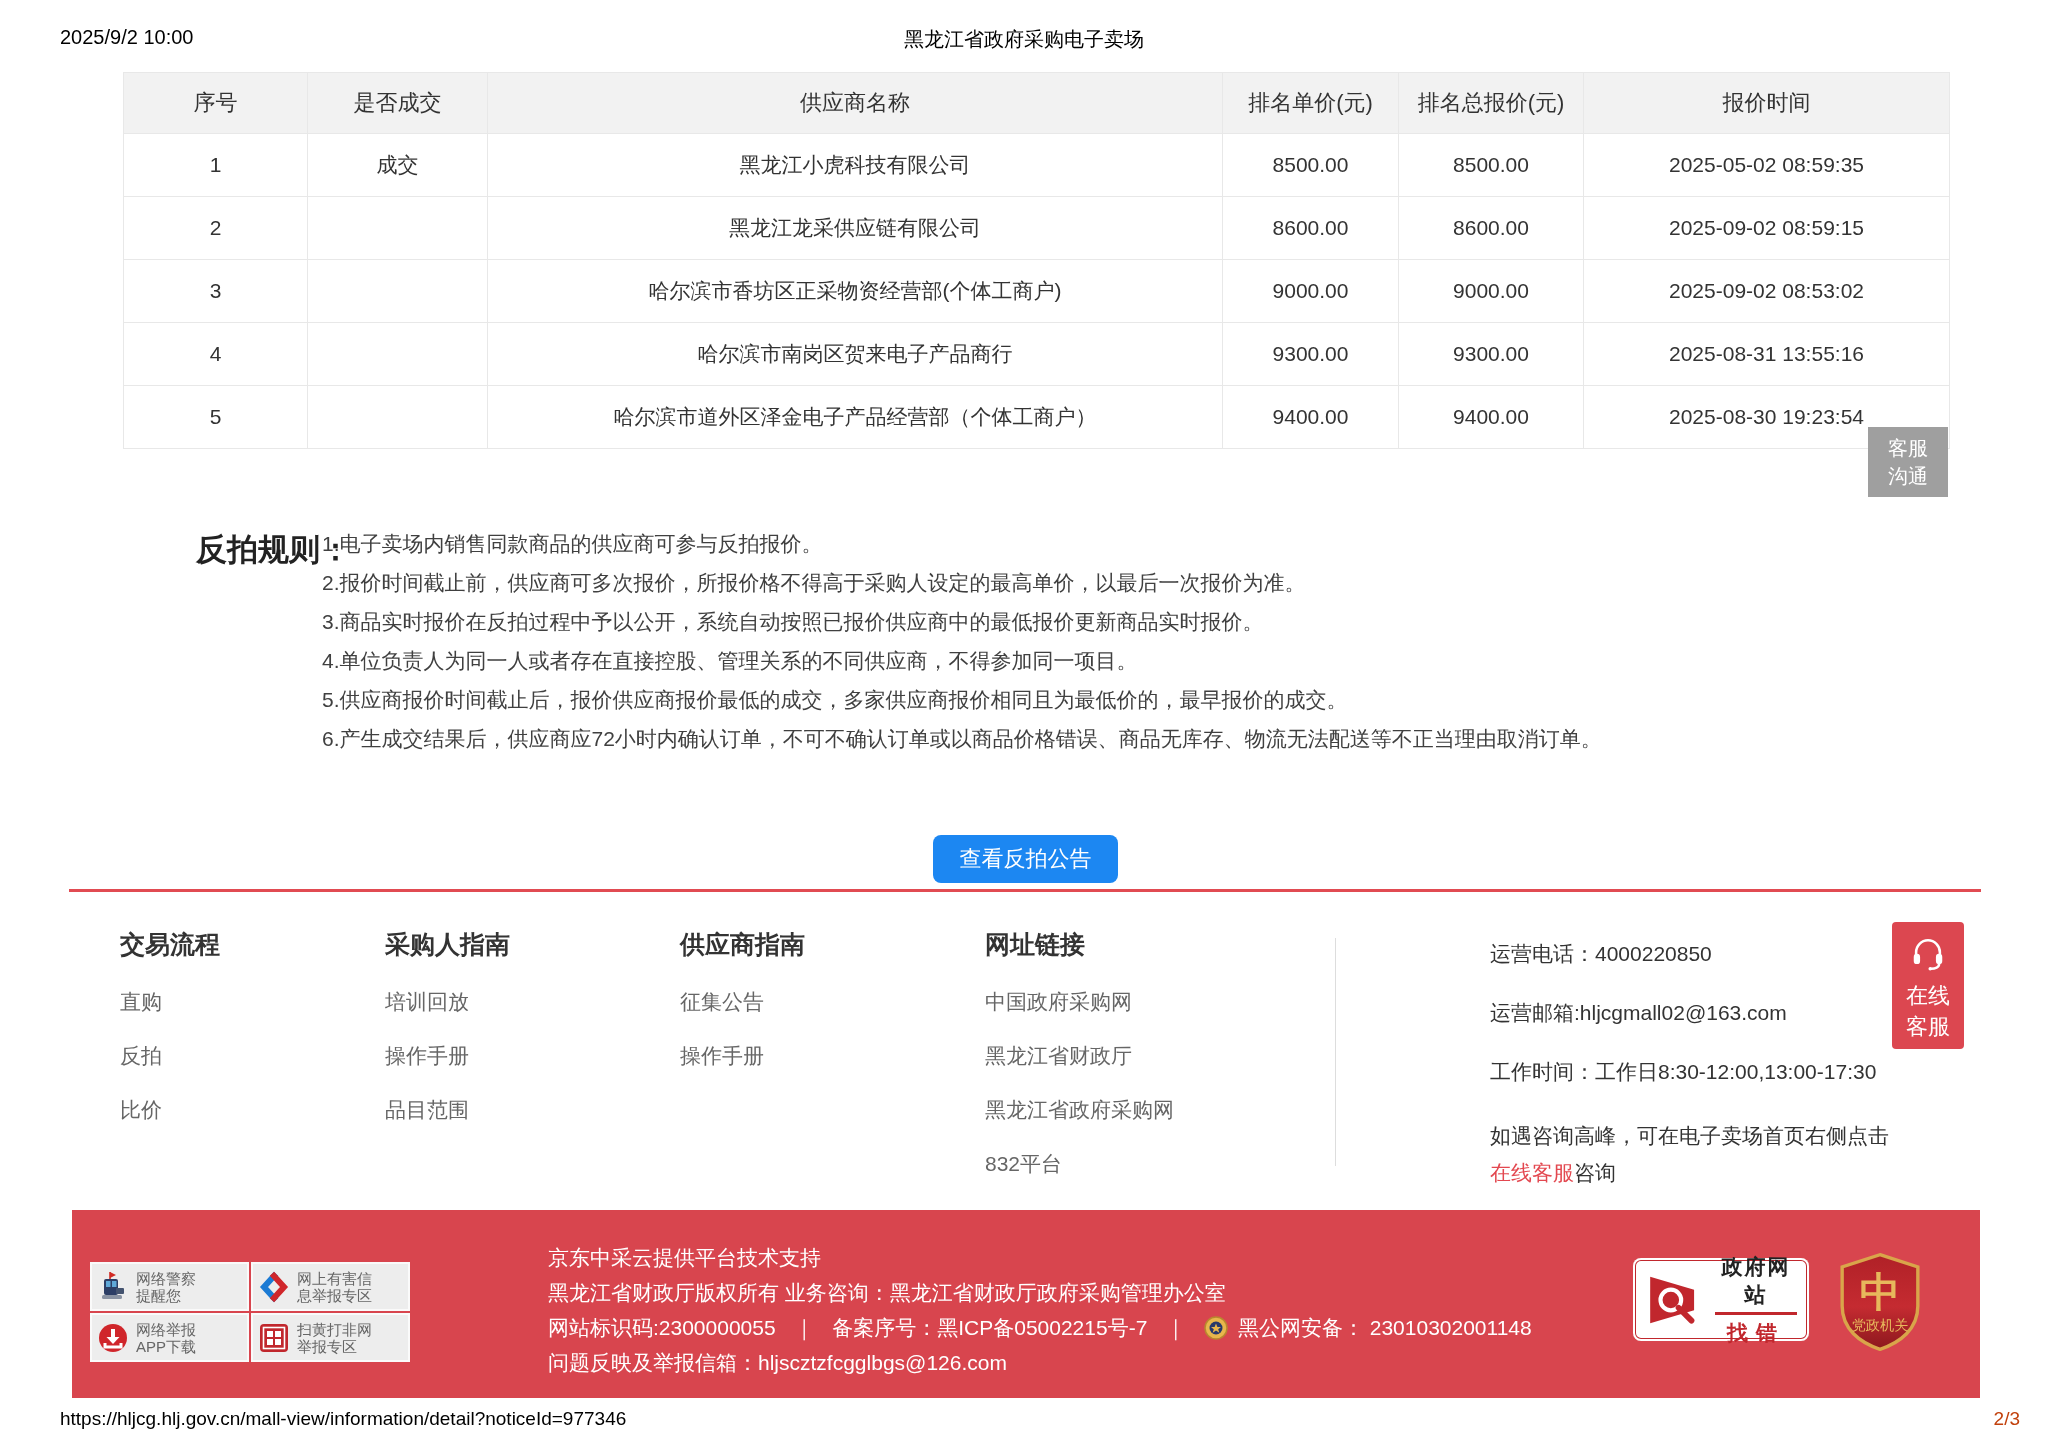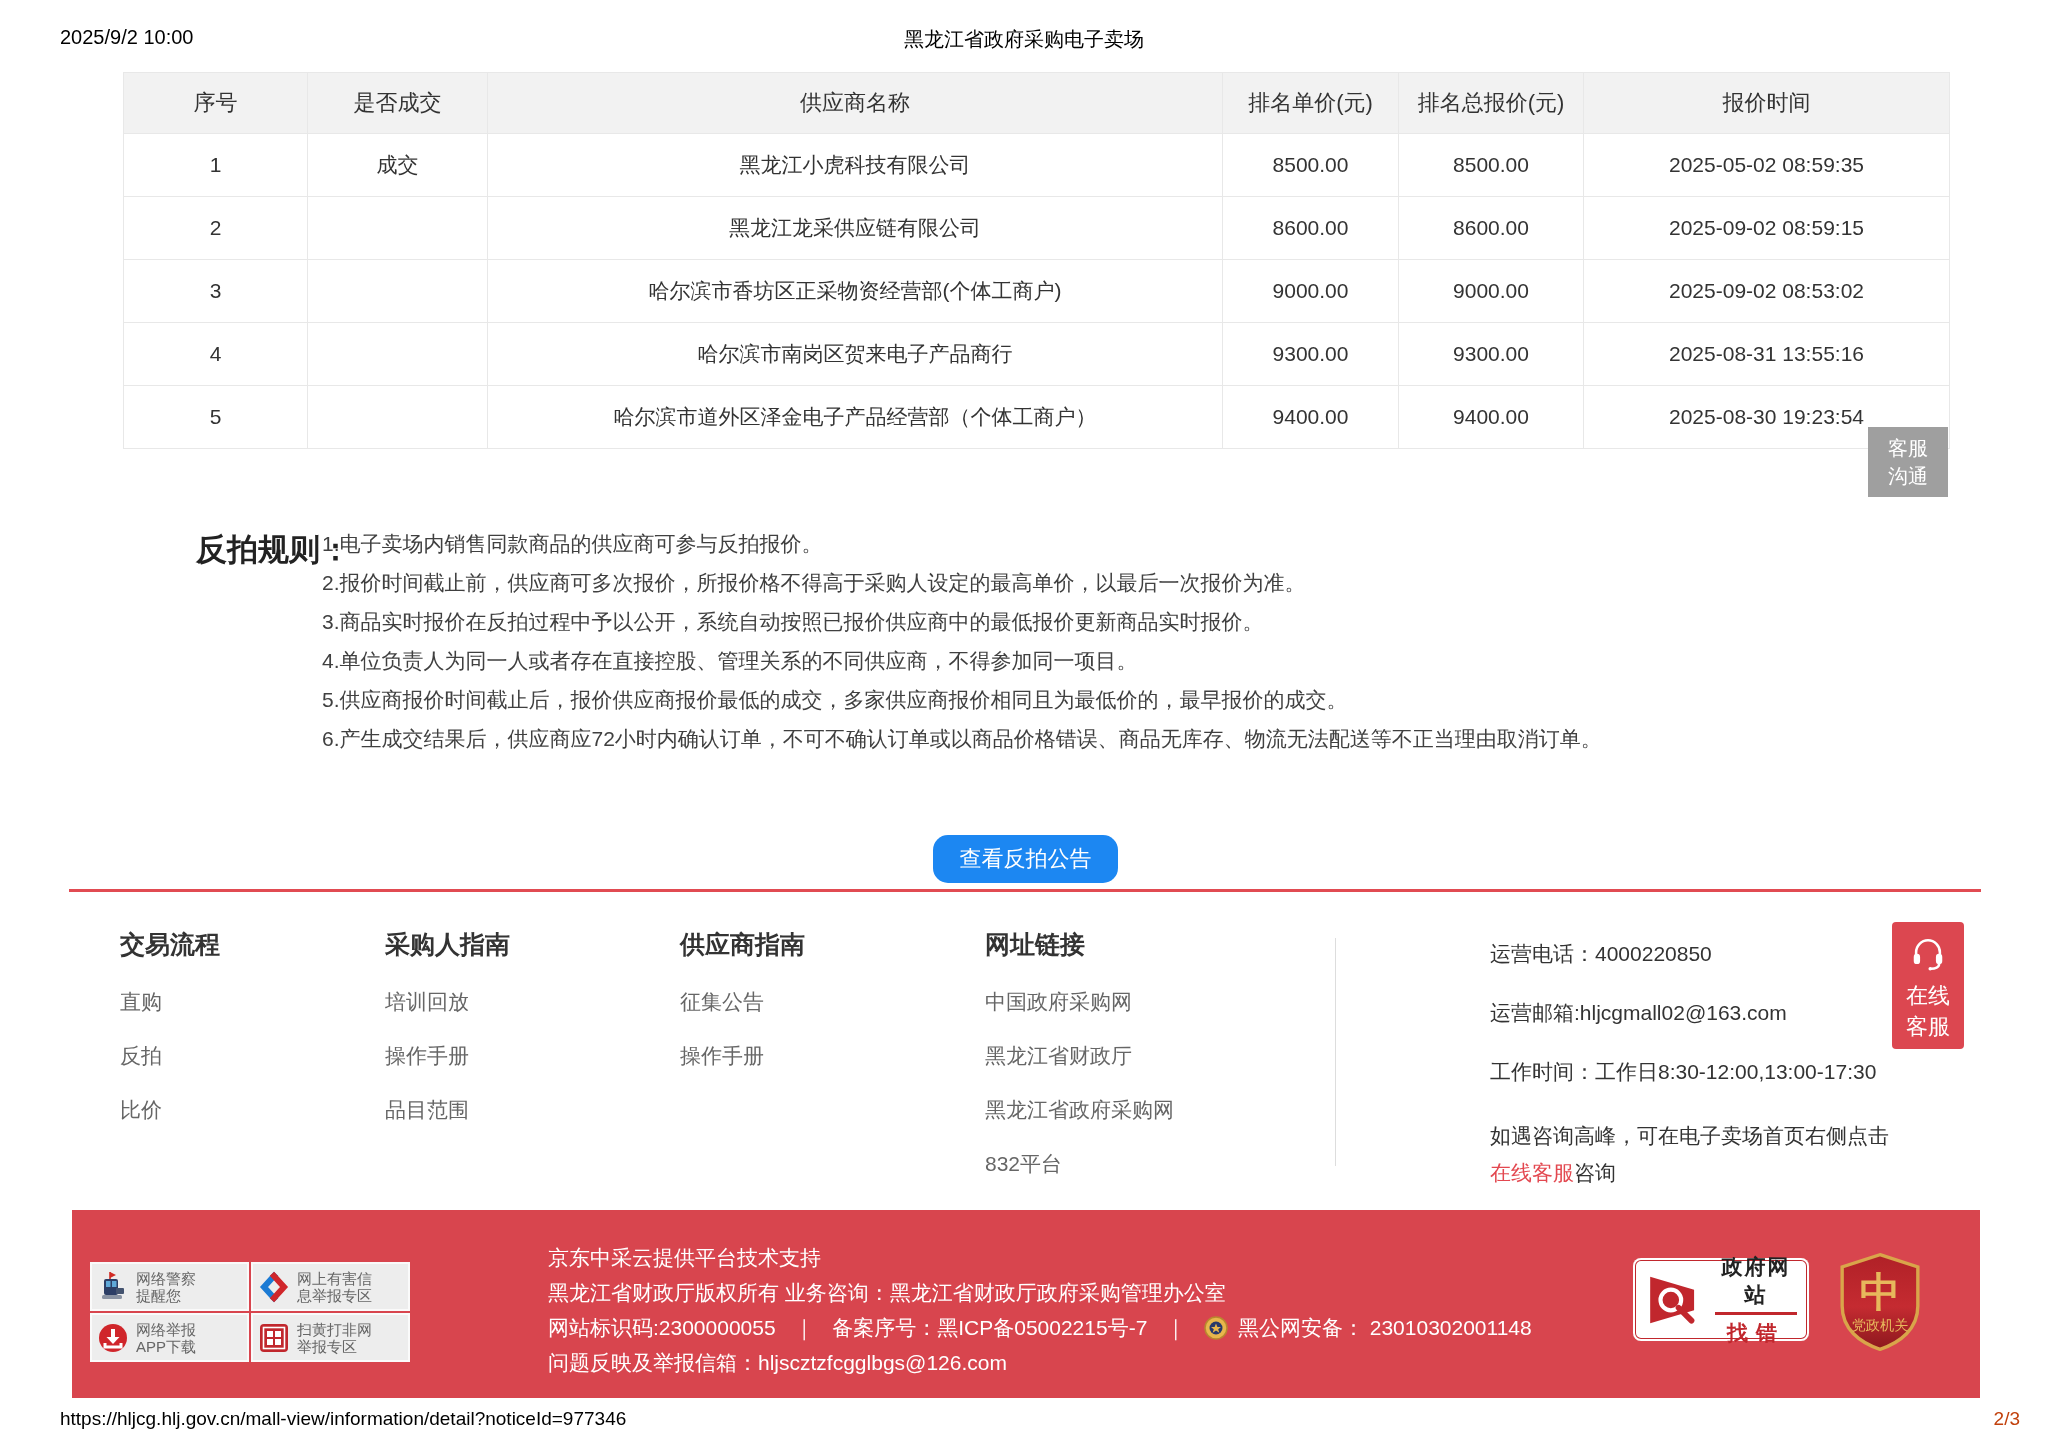--- a/index.html
+++ b/index.html
@@ -23,21 +23,21 @@
   .chat-float { position:absolute; left:1868px; top:427px; width:80px; height:70px; background:var(--chat-gray,#9f9f9f);
     color:#fff; font-size:20px; line-height:28px; display:flex; flex-direction:column; align-items:center; justify-content:center; z-index:5; }
 
   
   .rules-label { position:absolute; left:196px; top:529px; font-size:31px; font-weight:700; color:#222;text-align:right; }
   .rules-list { position:absolute; left:322px; top:531px; font-size:21px; color:#404040; }
   .rules-list .rule { height:39px; line-height:26px; }
 
   
   .announce-btn { position:absolute; left:933px; top:835px; width:185px; height:48px; background:var(--button-blue,#1c87f2);
-    border:none; border-radius:15px; color:#fff; font-size:22px; font-family:Liberation Mono, monospace; cursor:pointer; display:flex; align-items:center; justify-content:center; }
+    border:none; border-radius:8px; color:#fff; font-size:22px; font-family:Liberation Mono, monospace; cursor:pointer; display:flex; align-items:center; justify-content:center; }
 
   .red-line { position:absolute; left:69px; top:889px; width:1912px; height:3px; background:var(--accent-red-line,#e14b52); }
 
   
   .nav-col { position:absolute; top:928px; }
   .nav-col .nav-title { font-size:25px; font-weight:700; color:#333; margin-bottom:27px; }
   .nav-col .nav-item { font-size:21px; color:#666; margin-bottom:26px; cursor:pointer; }
   .col-0 { left:120px; } .col-1 { left:385px; } .col-2 { left:680px; } .col-3 { left:985px; }
   .nav-divider { position:absolute; left:1335px; top:938px; width:1px; height:228px; background:#ddd; }
 

